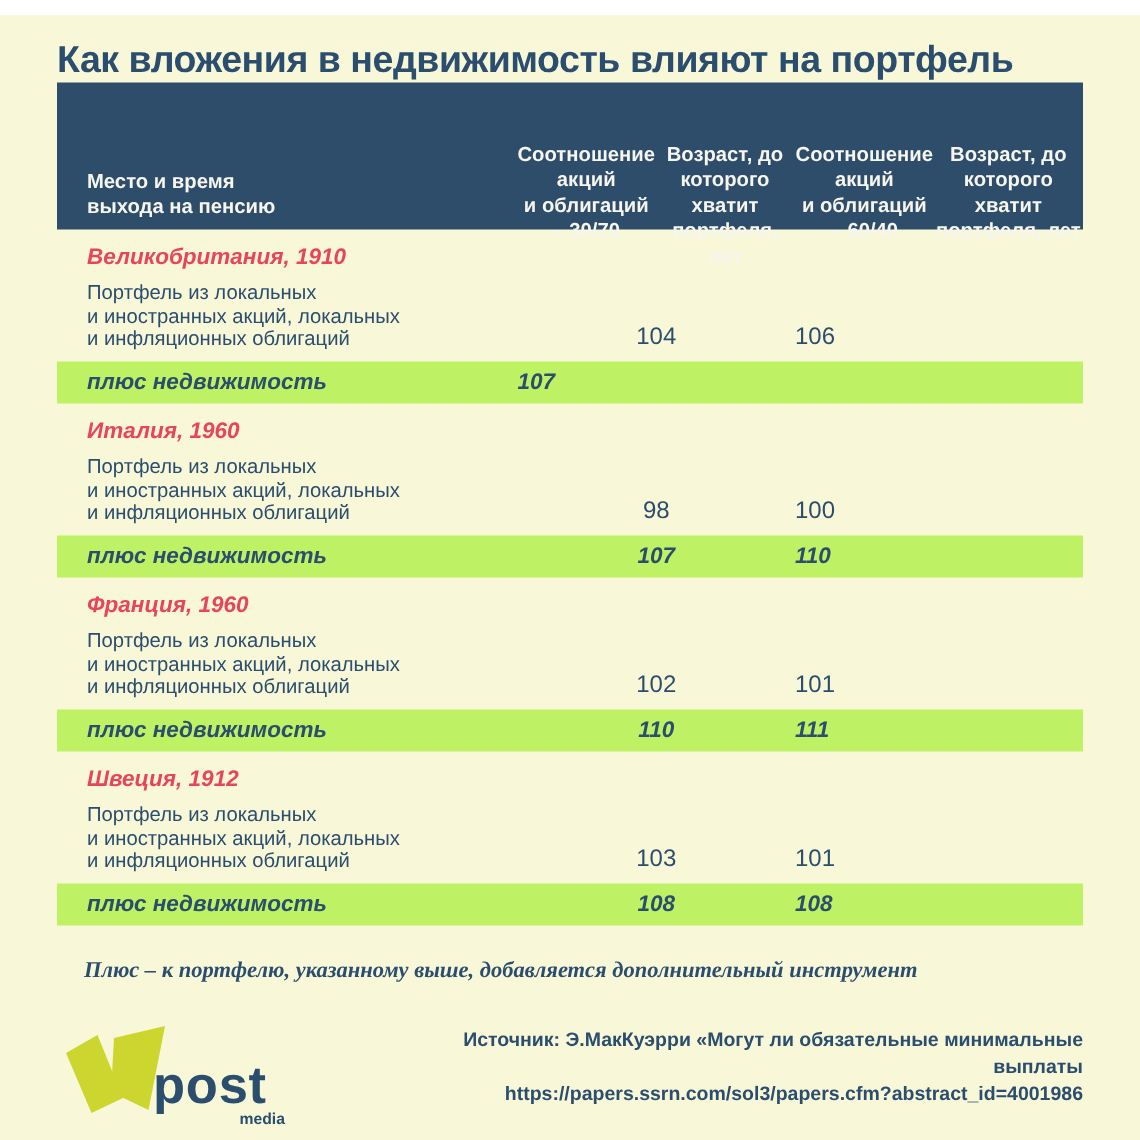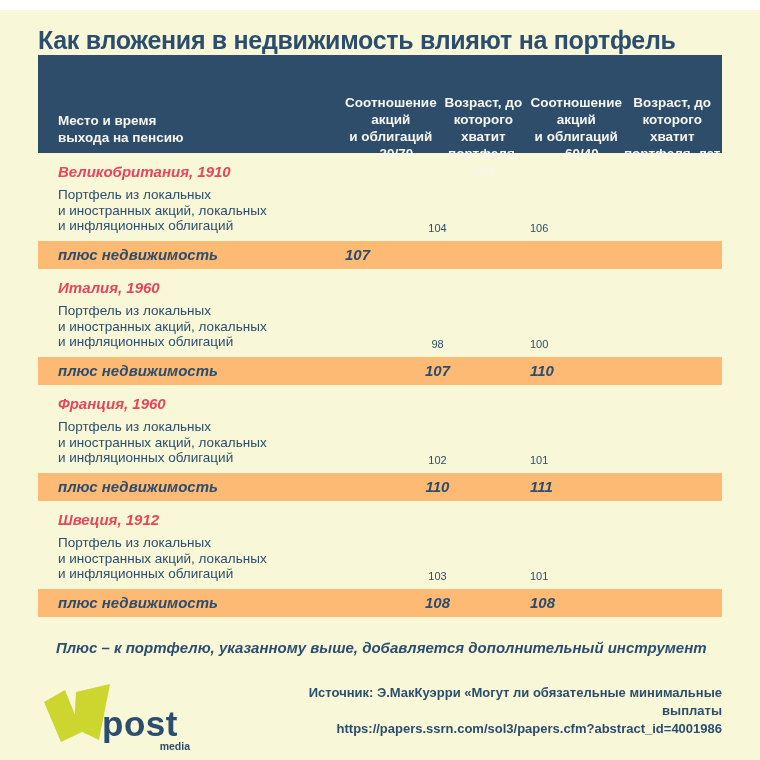--- a/index.html
+++ b/index.html
@@ -47,42 +47,43 @@
   .country {
     color:#e8445c;
     font-weight:bold;
     font-size:15px;
     margin:10px 0 7px;
     padding-left:20px;
     font-style:italic;
   }
   .portfolio-row { align-items:end; }
   .desc { padding-left:20px; font-size:13.5px; line-height:1.16; }
-  .num { text-align:center; font-size:11px; align-self:end; }
+  .num { text-align:center; font-size:16px; align-self:end; }
   .num-right { text-align:left; padding-right:28px; }
 
   .plus-row {
-    background:#fdba74;
+    background:#bef264;
     margin-top:7px;
     padding:5px 0 6px;
     font-style:italic;
     font-weight:bold;
     font-size:15px;
     align-items:center;
   }
   .plus-row .plus-label { padding-left:20px; }
   .plus-row .num { align-self:center; font-size:15px; }
 
   .note {
     font-style:italic;
     font-weight:bold;
     font-size:15px;
     padding-left:18px;
     margin-top:22px;
     color:#2b4d6e;
+    font-family:Liberation Serif, serif;
   }
 
   .footer {
     display:flex;
     justify-content:space-between;
     align-items:flex-start;
     margin-top:24px;
   }
   .logo { position:relative; width:215px; height:76px; flex:none; }
   .logo svg { position:absolute; left:6px; top:2px; }

